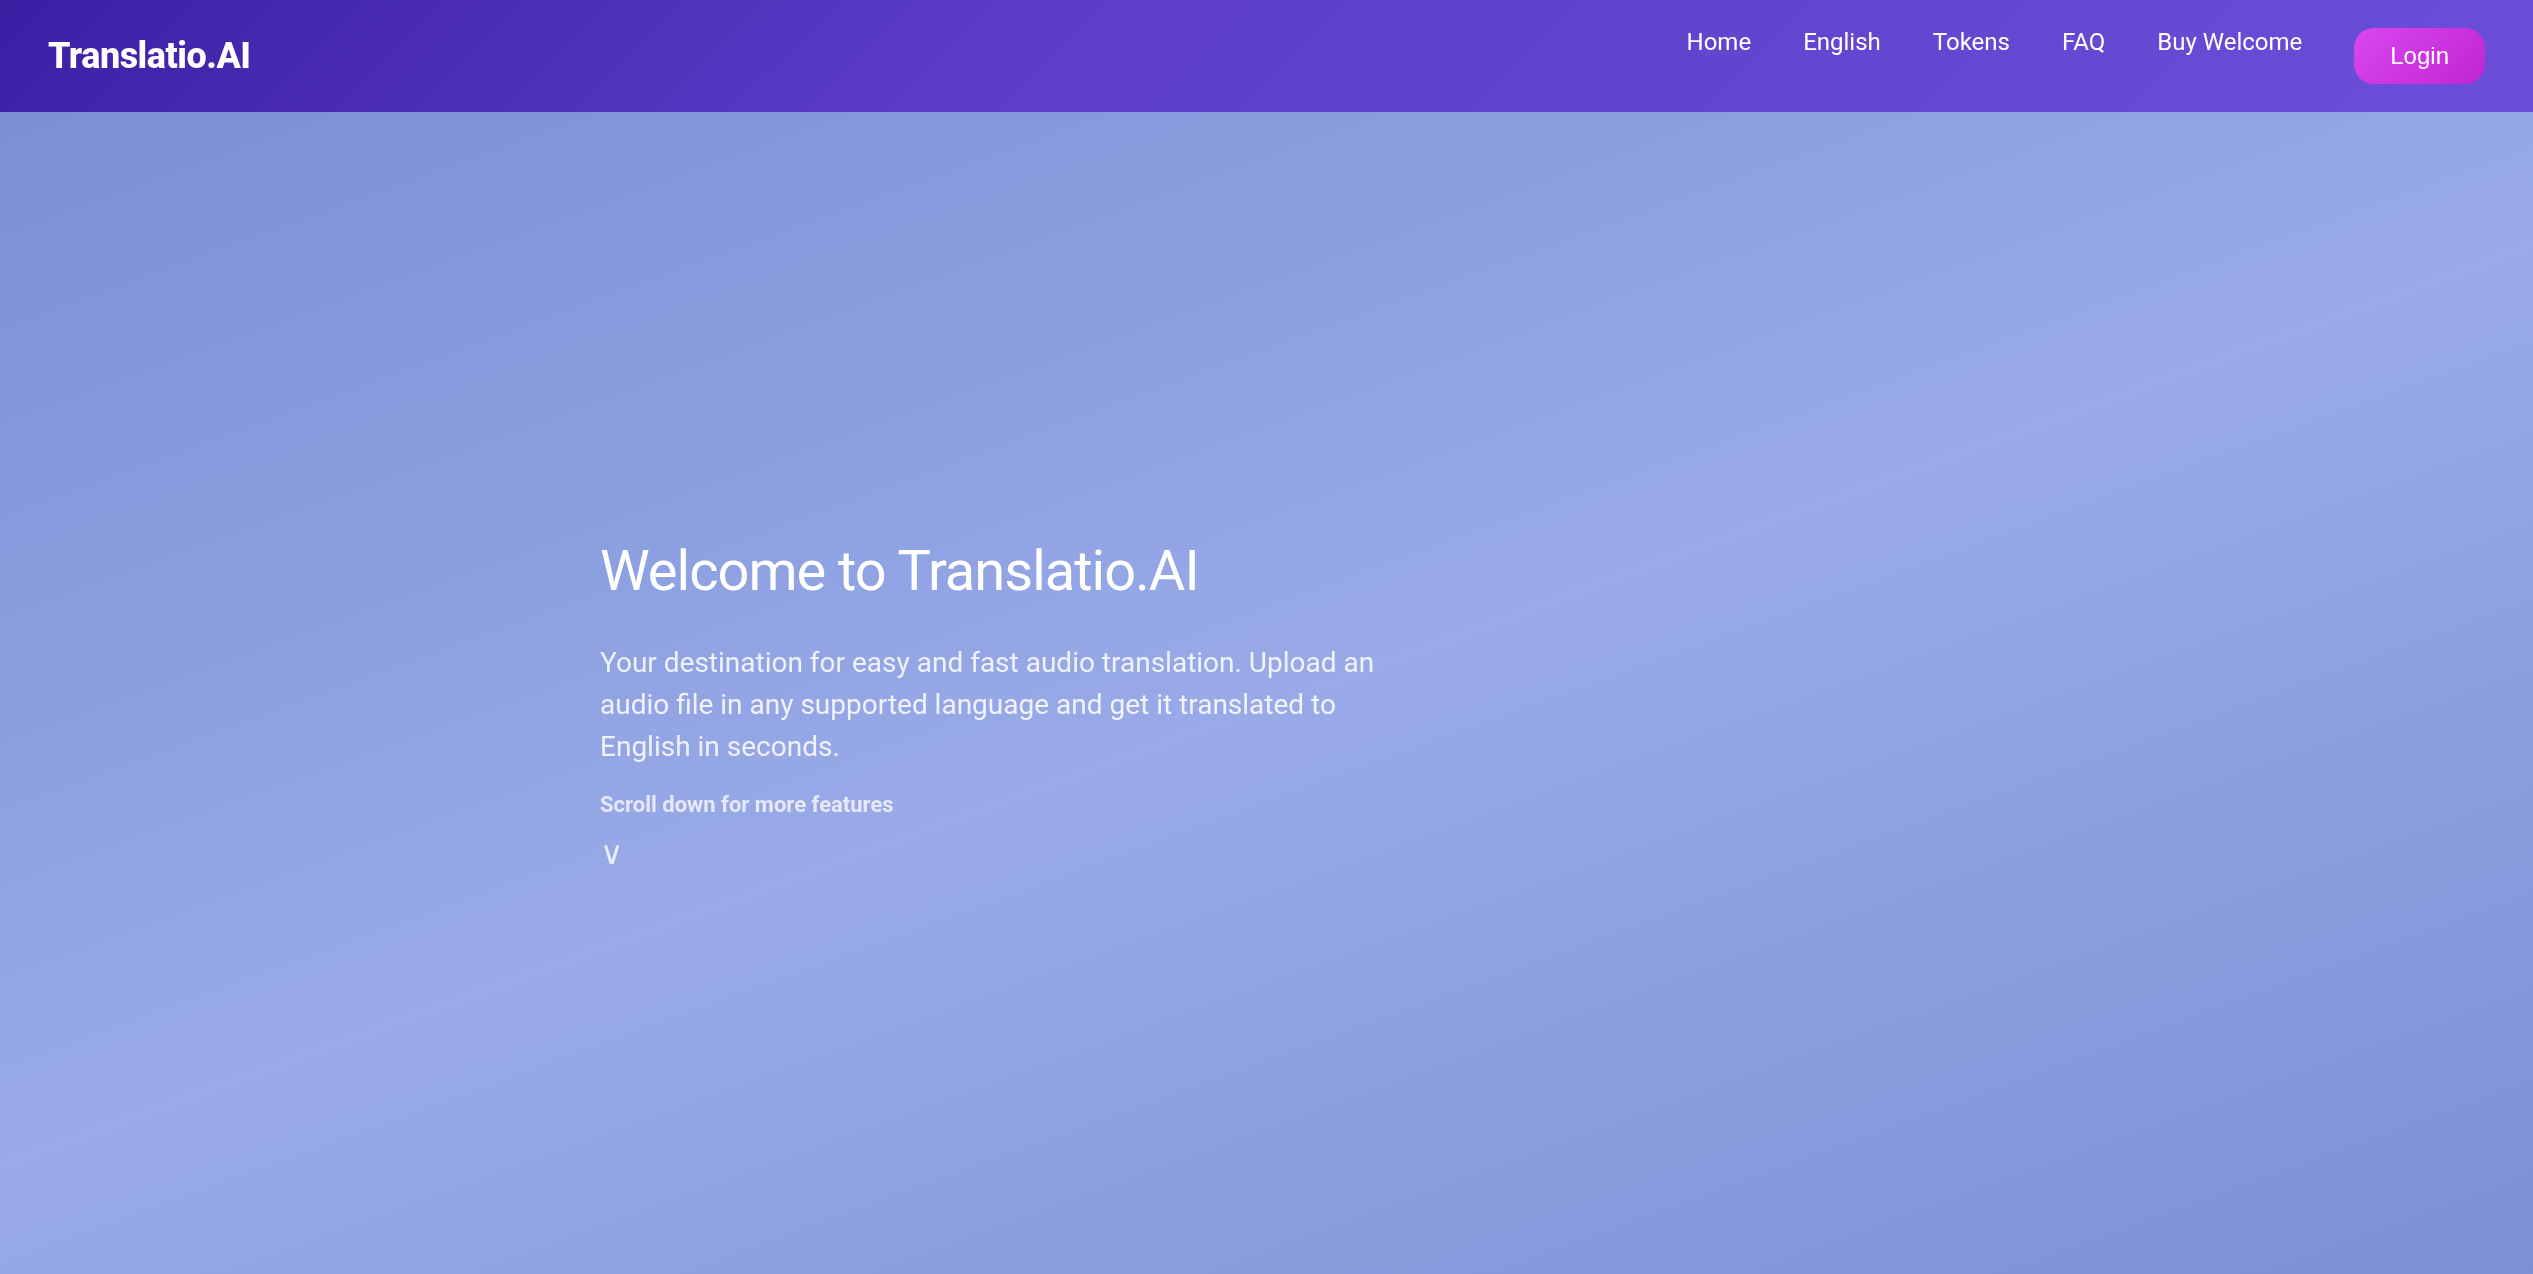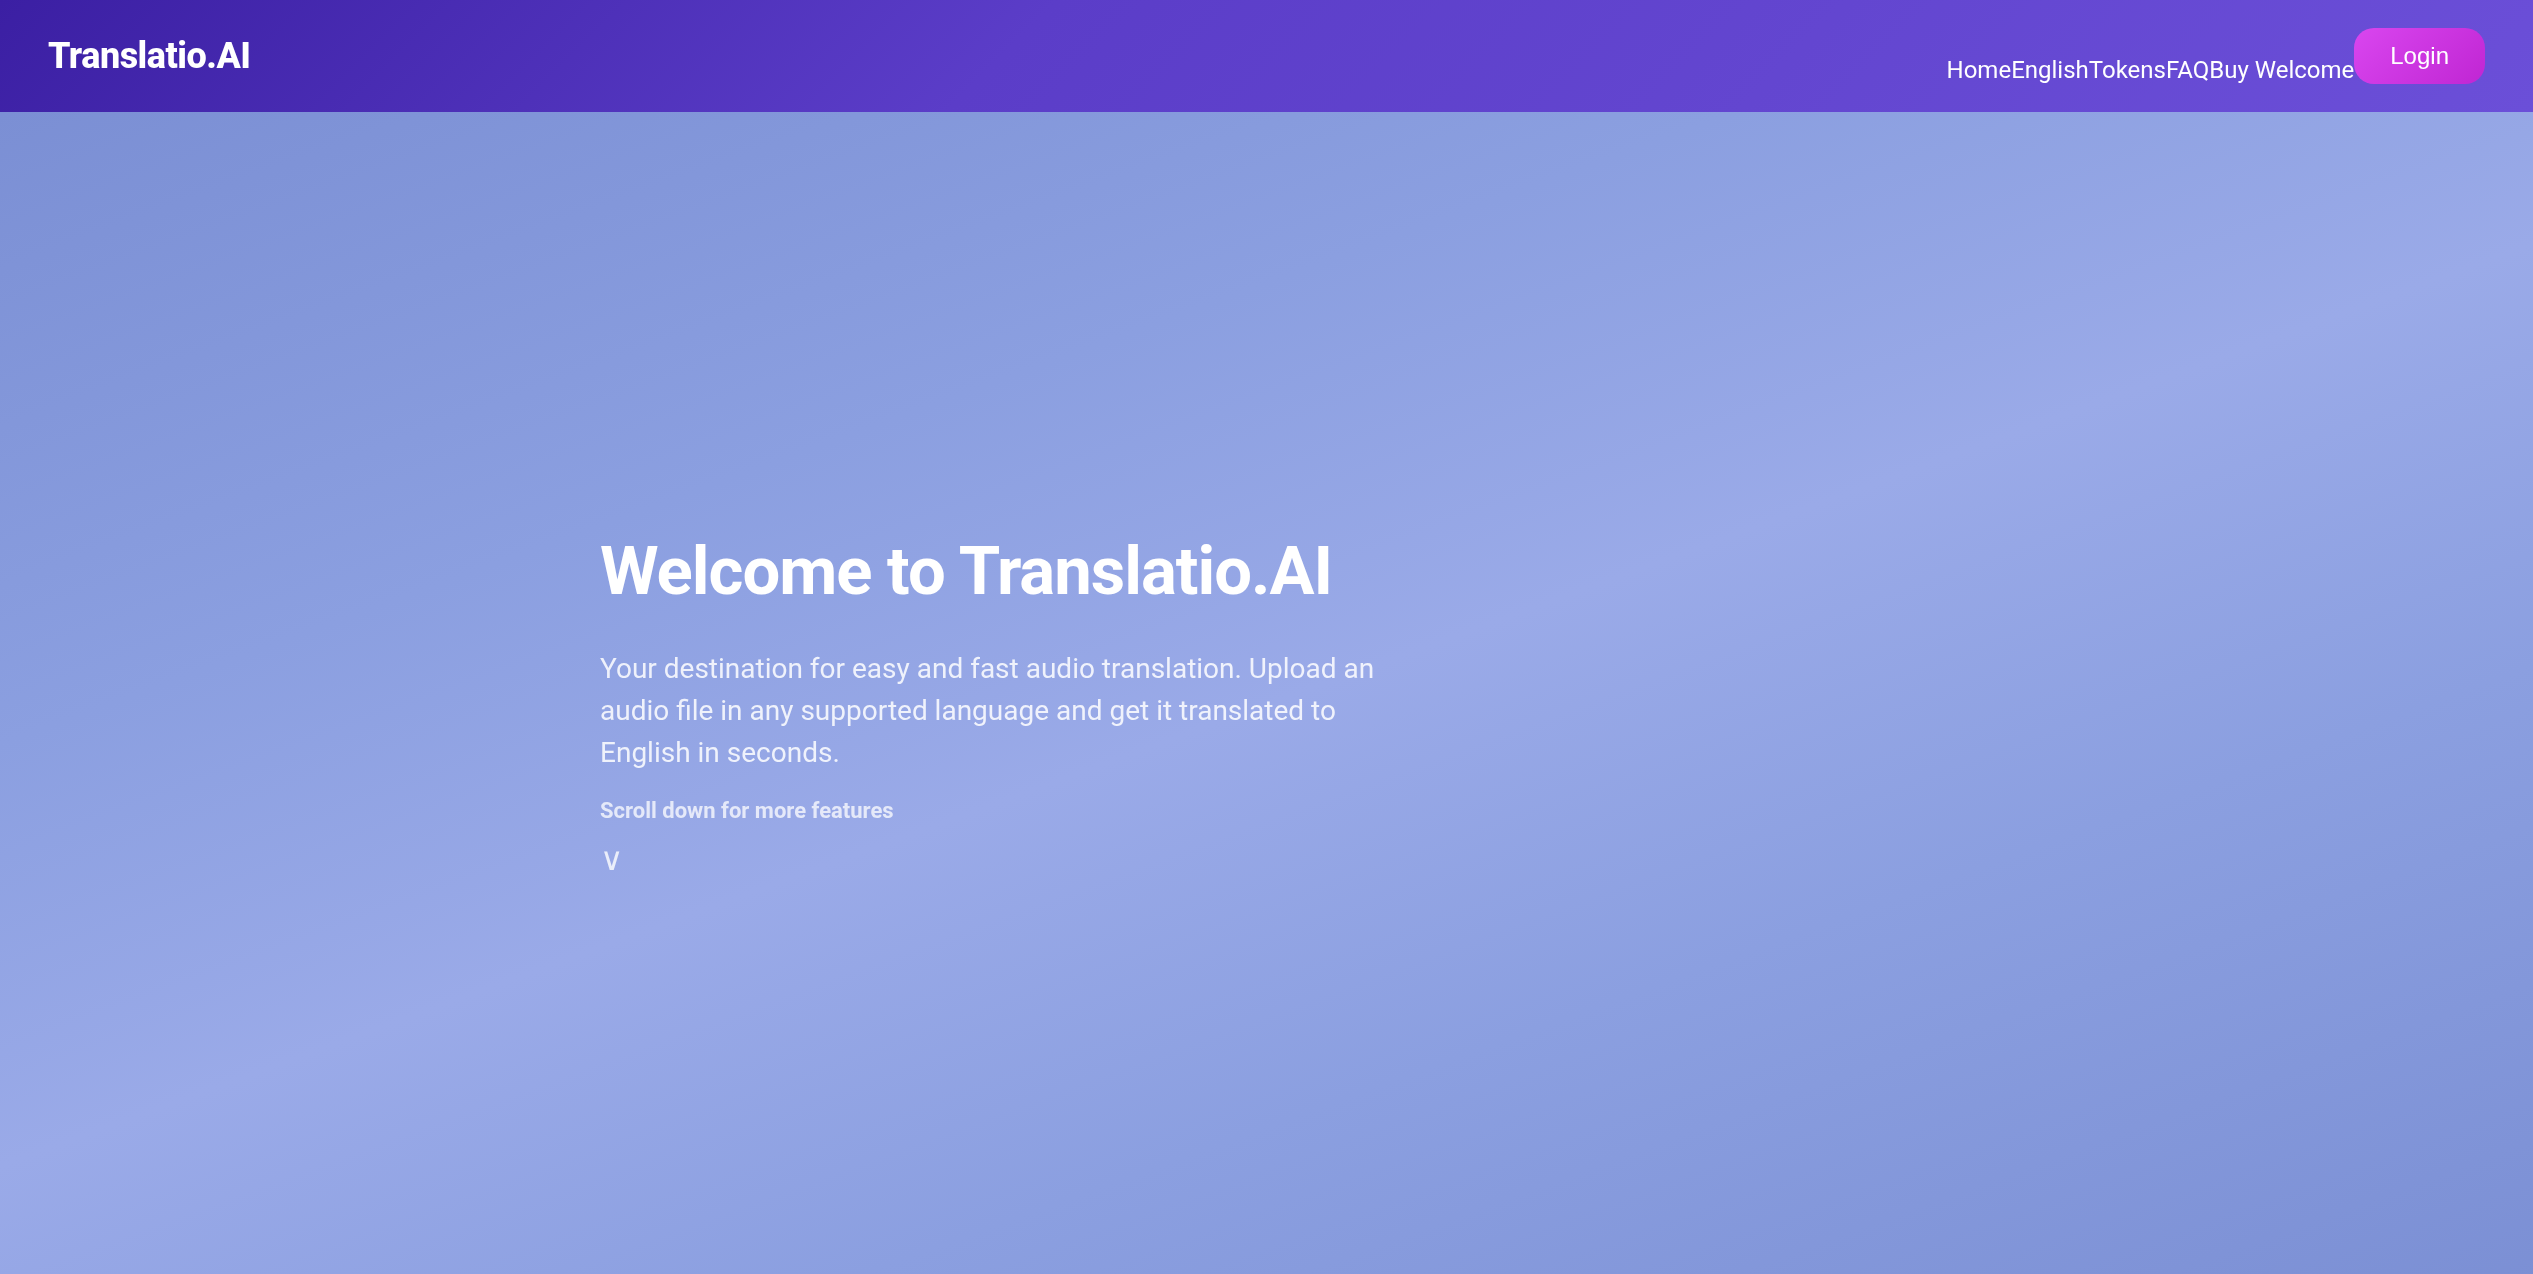--- a/index.html
+++ b/index.html
@@ -30,21 +30,22 @@
     .navbar-logo {
       color: #ffffff;
       font-size: 36px;
       font-weight: 800;
       letter-spacing: -0.5px;
       white-space: nowrap;
     }
 
     .navbar-links {
       display: flex;
-      align-items: flex-end;
+      align-items: flex-start;
+      gap: 52px;
     }
 
     .nav-link {
       color: #ffffff;
       font-size: 24px;
       font-weight: 400;
       text-decoration: none;
       white-space: nowrap;
       cursor: pointer;
     }
@@ -71,22 +72,22 @@
       justify-content: flex-start;
       padding-left: 600px;
     }
 
     .hero-content {
       max-width: 900px;
     }
 
     .hero-title {
       color: #ffffff;
-      font-size: 67px;
-      font-weight: 700;
+      font-size: 56px;
+      font-weight: 400;
       line-height: 1.1;
       margin-bottom: 40px;
       letter-spacing: -1px;
     }
 
     .hero-subtitle {
       color: rgba(255, 255, 255, 0.85);
       font-size: 28px;
       font-weight: 400;
       line-height: 1.5;

